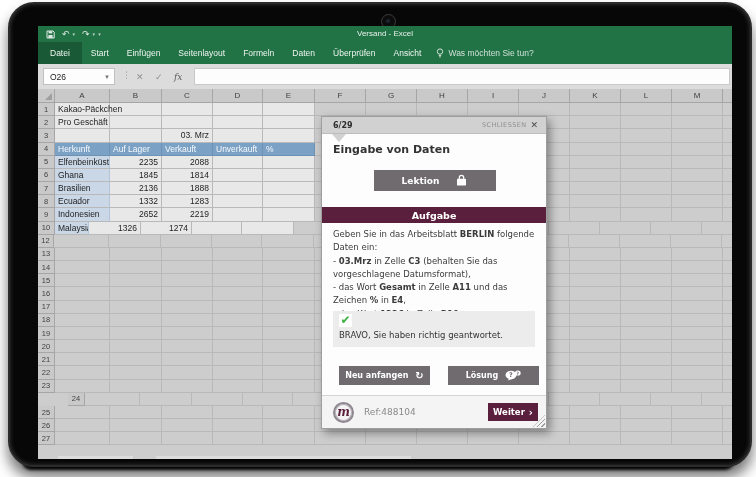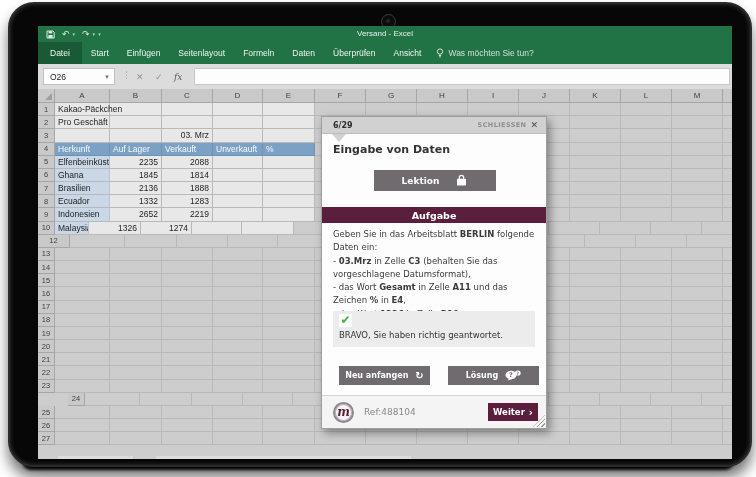--- a/index.html
+++ b/index.html
@@ -77,21 +77,21 @@
   
   .dialog{position:absolute;left:283px;top:90px;width:226px;height:313px;
           background:#fdfdfd;border:1px solid #9e9e9e;z-index:10;
           box-shadow:3px 4px 9px rgba(0,0,0,.38);
           font-family:"DejaVu Sans",sans-serif;box-sizing:border-box;}
   .dlg-topbar{position:absolute;left:0;top:0;right:0;height:17px;background:#d2d1d2;
           border-bottom:1px solid #bdbdbd;display:flex;align-items:center;
           padding:0 8px 0 11px;box-sizing:border-box;}
   .dlg-step{font-size:8px;font-weight:bold;color:#2e2e2e;}
   .dlg-close{margin-left:auto;display:flex;align-items:center;gap:4px;cursor:pointer;}
-  .dlg-close .lbl{font-size:6.5px;font-weight:bold;color:#8f8f8f;letter-spacing:.4px;}
+  .dlg-close .lbl{font-size:6.5px;font-weight:normal;color:#8f8f8f;letter-spacing:.4px;}
   .dlg-close .x{font-size:9px;font-weight:bold;color:#4a4a4a;}
   .dlg-pointer{position:absolute;left:10px;top:17px;width:0;height:0;
           border-left:7px solid transparent;border-right:7px solid transparent;
           border-top:8px solid #d2d1d2;}
   .dlg-title{position:absolute;left:11px;top:26px;font-size:11px;font-weight:bold;color:#333;}
   .gbtn{background:var(--button-gray,#6f6b6f);color:#fff;border:none;cursor:pointer;
         display:flex;align-items:center;justify-content:center;
         font-family:"DejaVu Sans",sans-serif;font-weight:bold;}
   .lektion{position:absolute;left:52px;top:53px;width:122px;height:21px;font-size:9px;gap:16px;}
   .aufgabe{position:absolute;left:0;right:0;top:90px;height:16px;
@@ -369,21 +369,21 @@
             <div class="gc cell" style="width: 51px;"></div>
             <div class="gc cell" style="width: 51px;"></div>
             <div class="gc cell" style="width: 51px;"></div>
             <div class="gc cell" style="width: 51px;"></div>
             <div class="gc cell" style="width: 51px;"></div>
             <div class="gc cell" style="width: 51px;"></div>
             <div class="gc cell" style="width: 51px;"></div>
             <div class="gc cell fill"></div>
           </div>
           <div class="grow" style="height: 13.1852px;">
-            <div class="gc rhead" style="width: 32px;">12</div>
+            <div class="gc rhead" style="width: 16px;">12</div>
             <div class="gc cell" style="width: 55px;"></div>
             <div class="gc cell" style="width: 52px;"></div>
             <div class="gc cell" style="width: 51px;"></div>
             <div class="gc cell" style="width: 50px;"></div>
             <div class="gc cell" style="width: 52px;"></div>
             <div class="gc cell" style="width: 51px;"></div>
             <div class="gc cell" style="width: 51px;"></div>
             <div class="gc cell" style="width: 51px;"></div>
             <div class="gc cell" style="width: 51px;"></div>
             <div class="gc cell" style="width: 51px;"></div>

